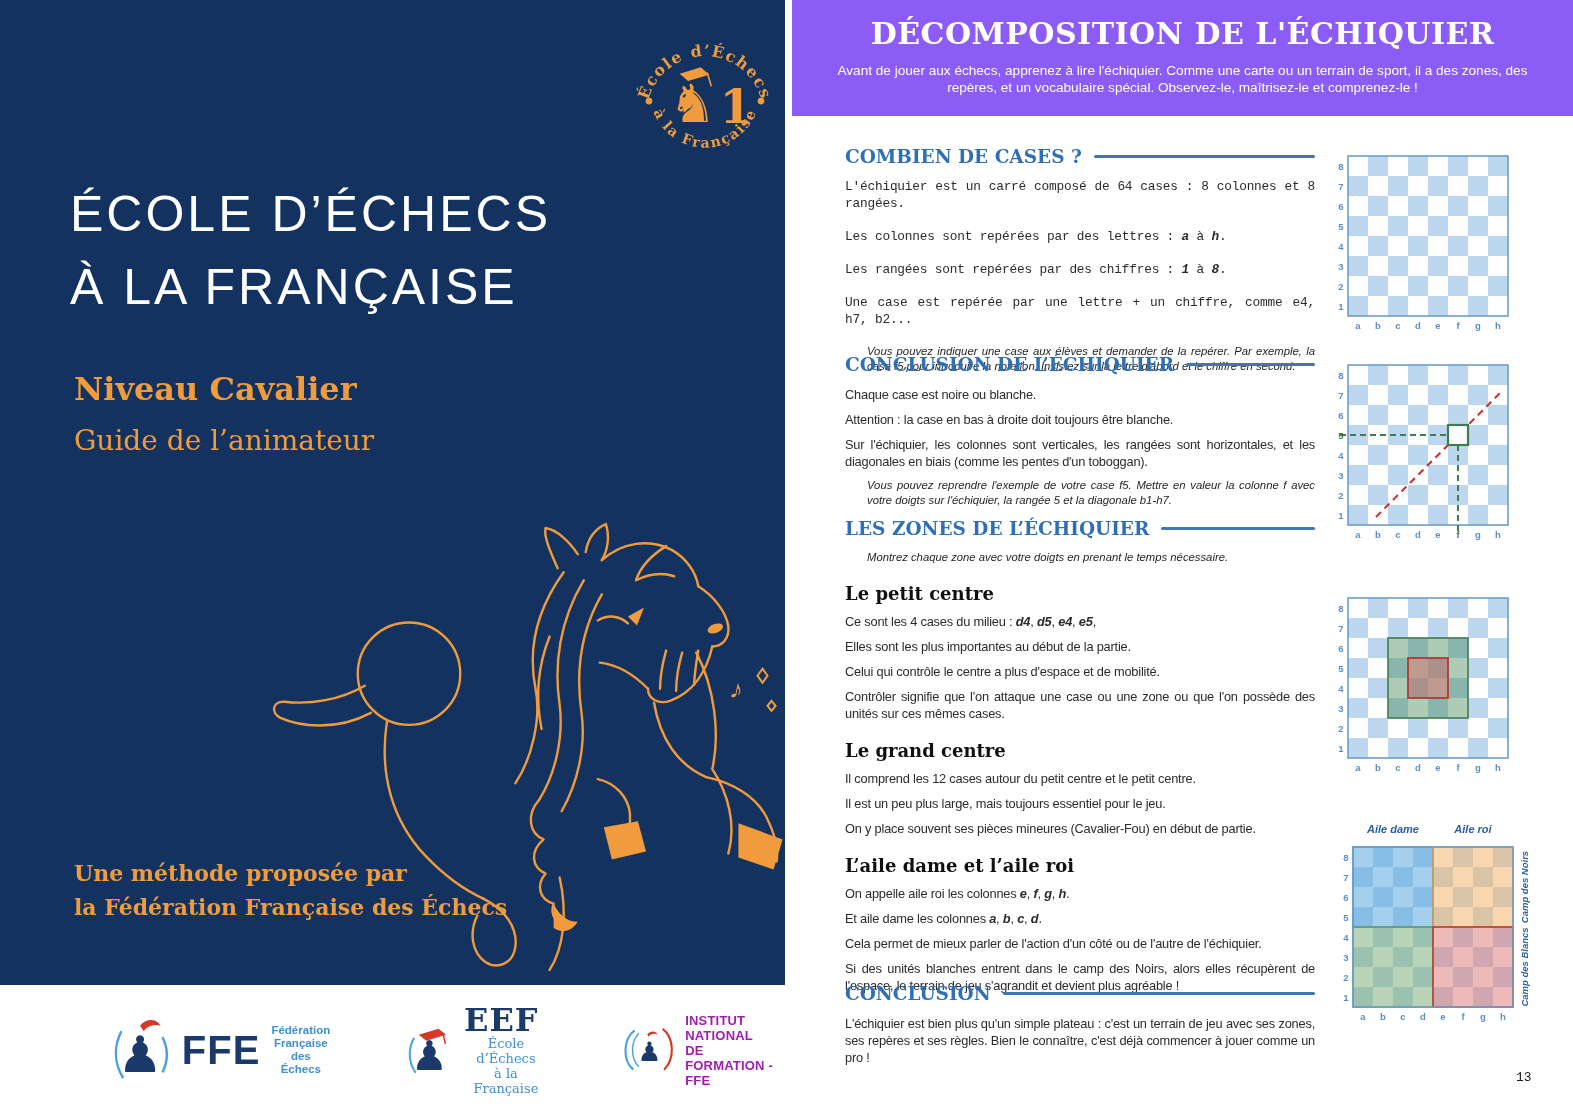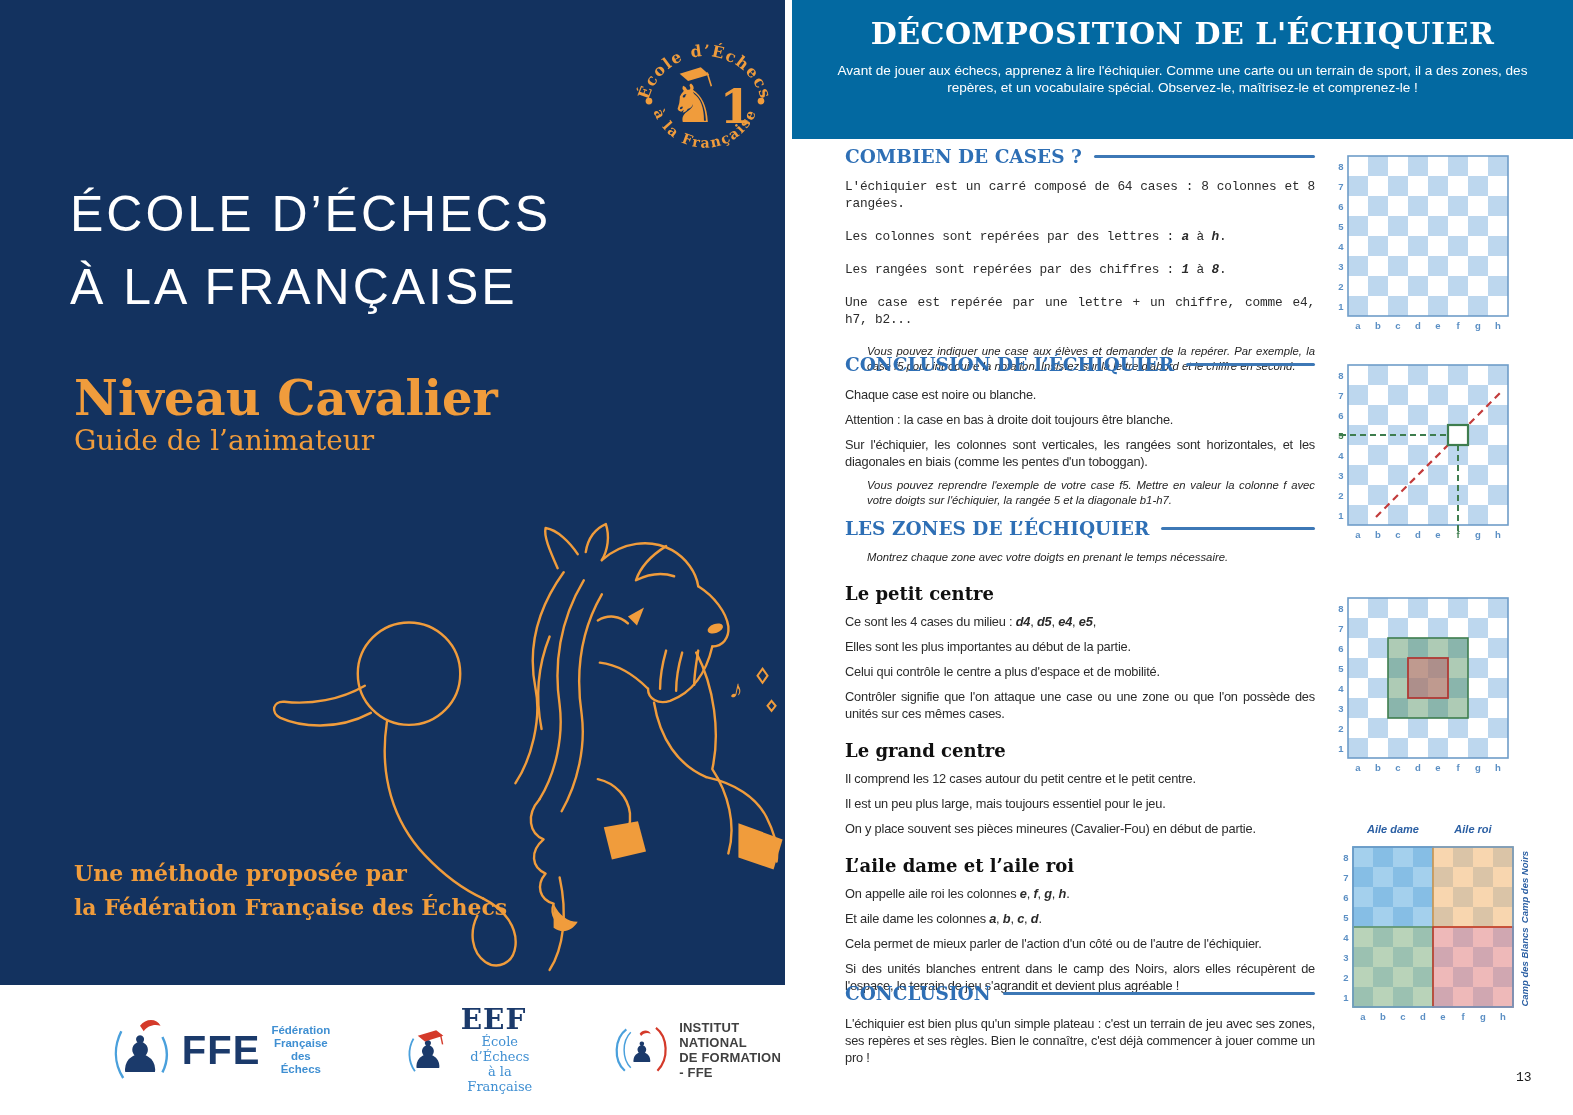--- a/index.html
+++ b/index.html
@@ -5,37 +5,37 @@
   html,body{margin:0;padding:0;background:#e8e8e8;}
   #canvas{position:relative;width:1573px;height:1115px;background:#ffffff;overflow:hidden;
           font-family:"Liberation Sans",sans-serif;}
 
   
   #cover{position:absolute;left:0;top:0;width:785px;height:985px;background:#13325f;overflow:hidden;}
   #badge{position:absolute;left:631px;top:25px;}
   #cover-title{position:absolute;left:70px;top:178px;color:#ffffff;font-size:50px;font-weight:300;
                letter-spacing:3px;line-height:73px;white-space:nowrap;}
   #cover-level{position:absolute;left:74px;top:370px;color:#f09c3c;font-family:"DejaVu Serif",serif;
-               font-weight:700;font-size:48px;}
+               font-weight:700;font-size:32px;}
   #cover-guide{position:absolute;left:74px;top:424px;color:#f09c3c;font-family:"DejaVu Serif",serif;
                font-size:28px;}
   #cover-horse{position:absolute;left:266px;top:516px;}
   #cover-tagline{position:absolute;left:74px;top:856px;color:#f09c3c;font-family:"DejaVu Serif",serif;
                  font-weight:700;font-size:22px;line-height:34px;}
   #cover-logos{position:absolute;left:0;top:985px;width:785px;height:130px;background:#ffffff;
                display:flex;align-items:center;gap:74px;padding-left:112px;box-sizing:border-box;}
   .logo{display:flex;align-items:center;gap:10px;}
   .logo-abbr{font-size:40px;font-weight:800;color:#1b3a6b;letter-spacing:1px;line-height:1;}
-  .logo-abbr.small{font-size:28px;font-family:"DejaVu Serif",serif;}
+  .logo-abbr.small{font-size:32px;font-family:"DejaVu Serif",serif;}
   .logo-sub{font-size:11.5px;font-weight:700;color:#3f8fd2;line-height:13px;text-align:center;}
   .logo-sub.serif{font-family:"DejaVu Serif",serif;font-size:13px;line-height:15px;font-weight:400;}
-  .logo-inf-text{font-size:13px;font-weight:800;color:#404040;line-height:15px;letter-spacing:0.2px;}
+  .logo-inf-text{font-size:13px;font-weight:800;color:#a21caf;line-height:15px;letter-spacing:0.2px;}
 
   
-  #rp-band{position:absolute;left:792px;top:0;width:781px;height:139px;background:#0369a1;color:#fff;}
+  #rp-band{position:absolute;left:792px;top:0;width:781px;height:116px;background:#8b5cf6;color:#fff;}
   .band-title{margin-top:16px;text-align:center;font-family:"DejaVu Serif",serif;font-weight:700;
               font-size:30px;letter-spacing:0.5px;}
   .band-sub{margin:11px auto 0;max-width:705px;text-align:center;font-size:13.6px;line-height:17px;}
 
   .txt-col{position:absolute;left:845px;width:470px;}
   .sec-h{display:flex;align-items:center;font-family:"DejaVu Serif",serif;font-weight:700;
          font-size:18.5px;color:#2e6fb5;margin:0 0 11px;white-space:nowrap;text-align:center;}
   .sec-h::after{content:"";flex:1;height:3px;background:#3d78b6;margin-left:12px;border-radius:2px;}
   .bp{margin:0 0 8px;font-size:12.8px;line-height:17px;color:#2b2b2b;text-align:justify;letter-spacing:-0.2px;}
   .roomy .bp{margin-bottom:16px;font-family:Liberation Mono, monospace;}

